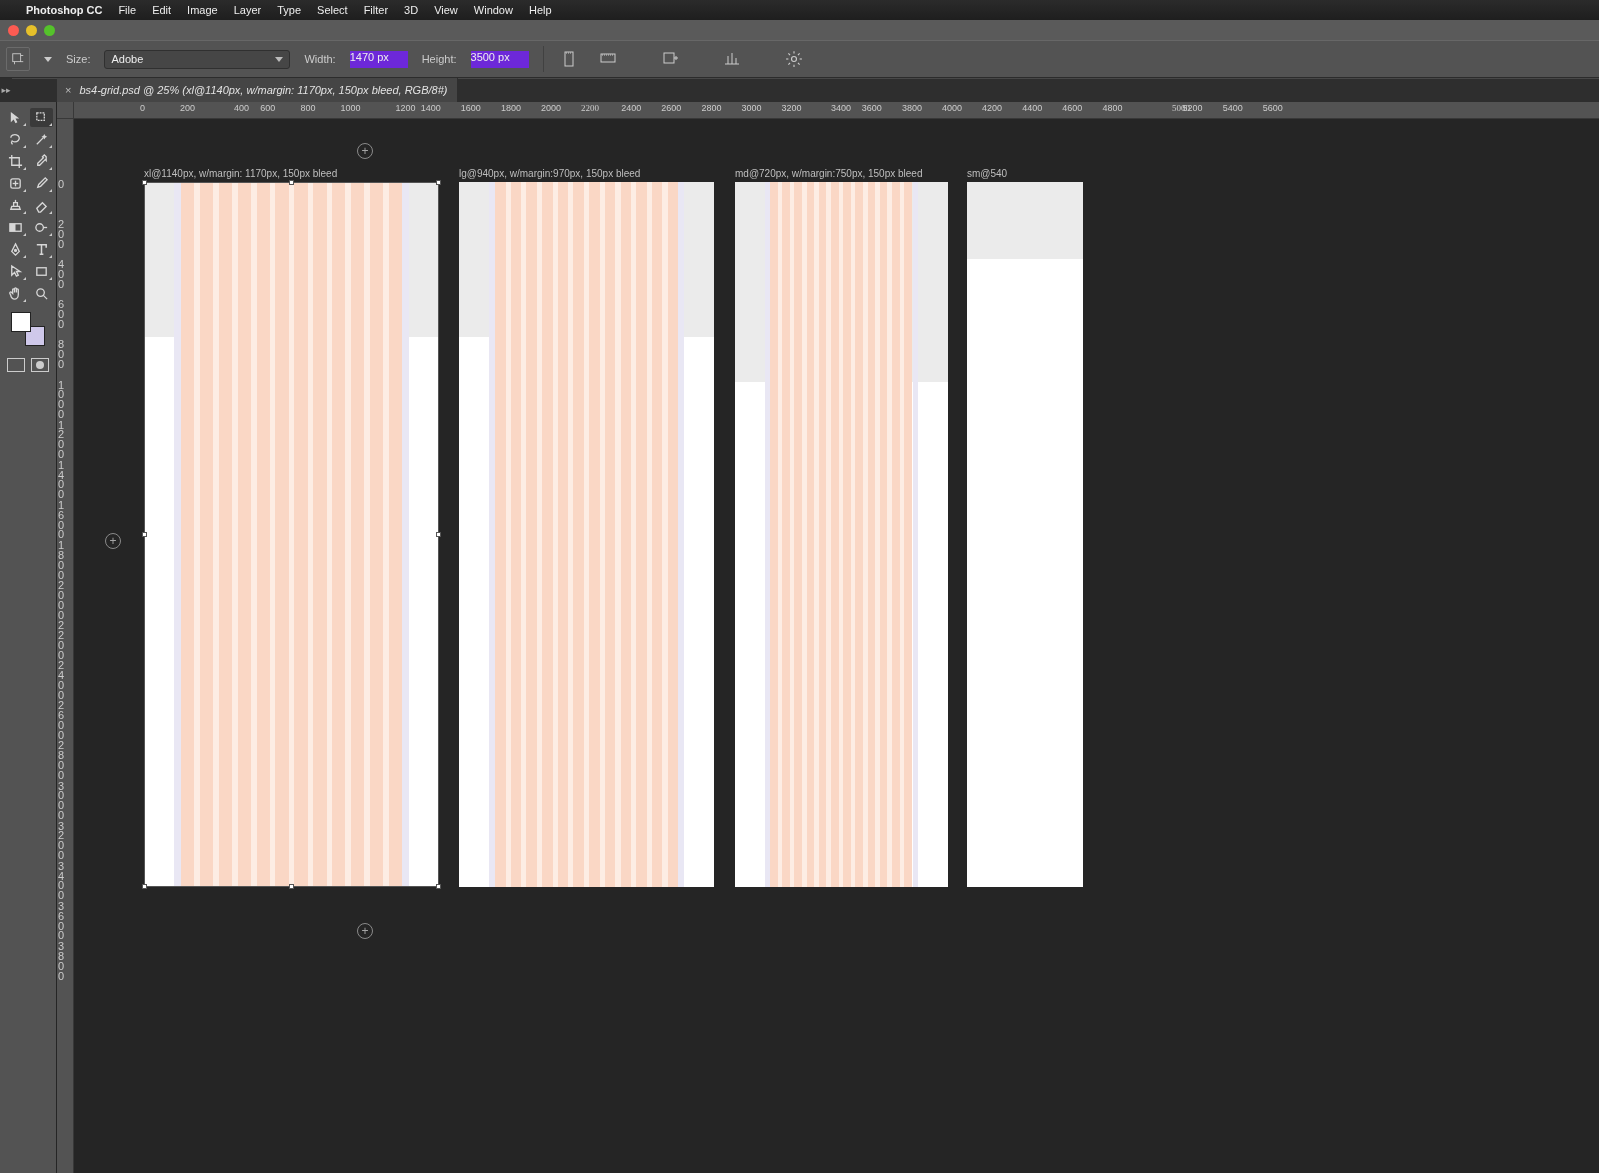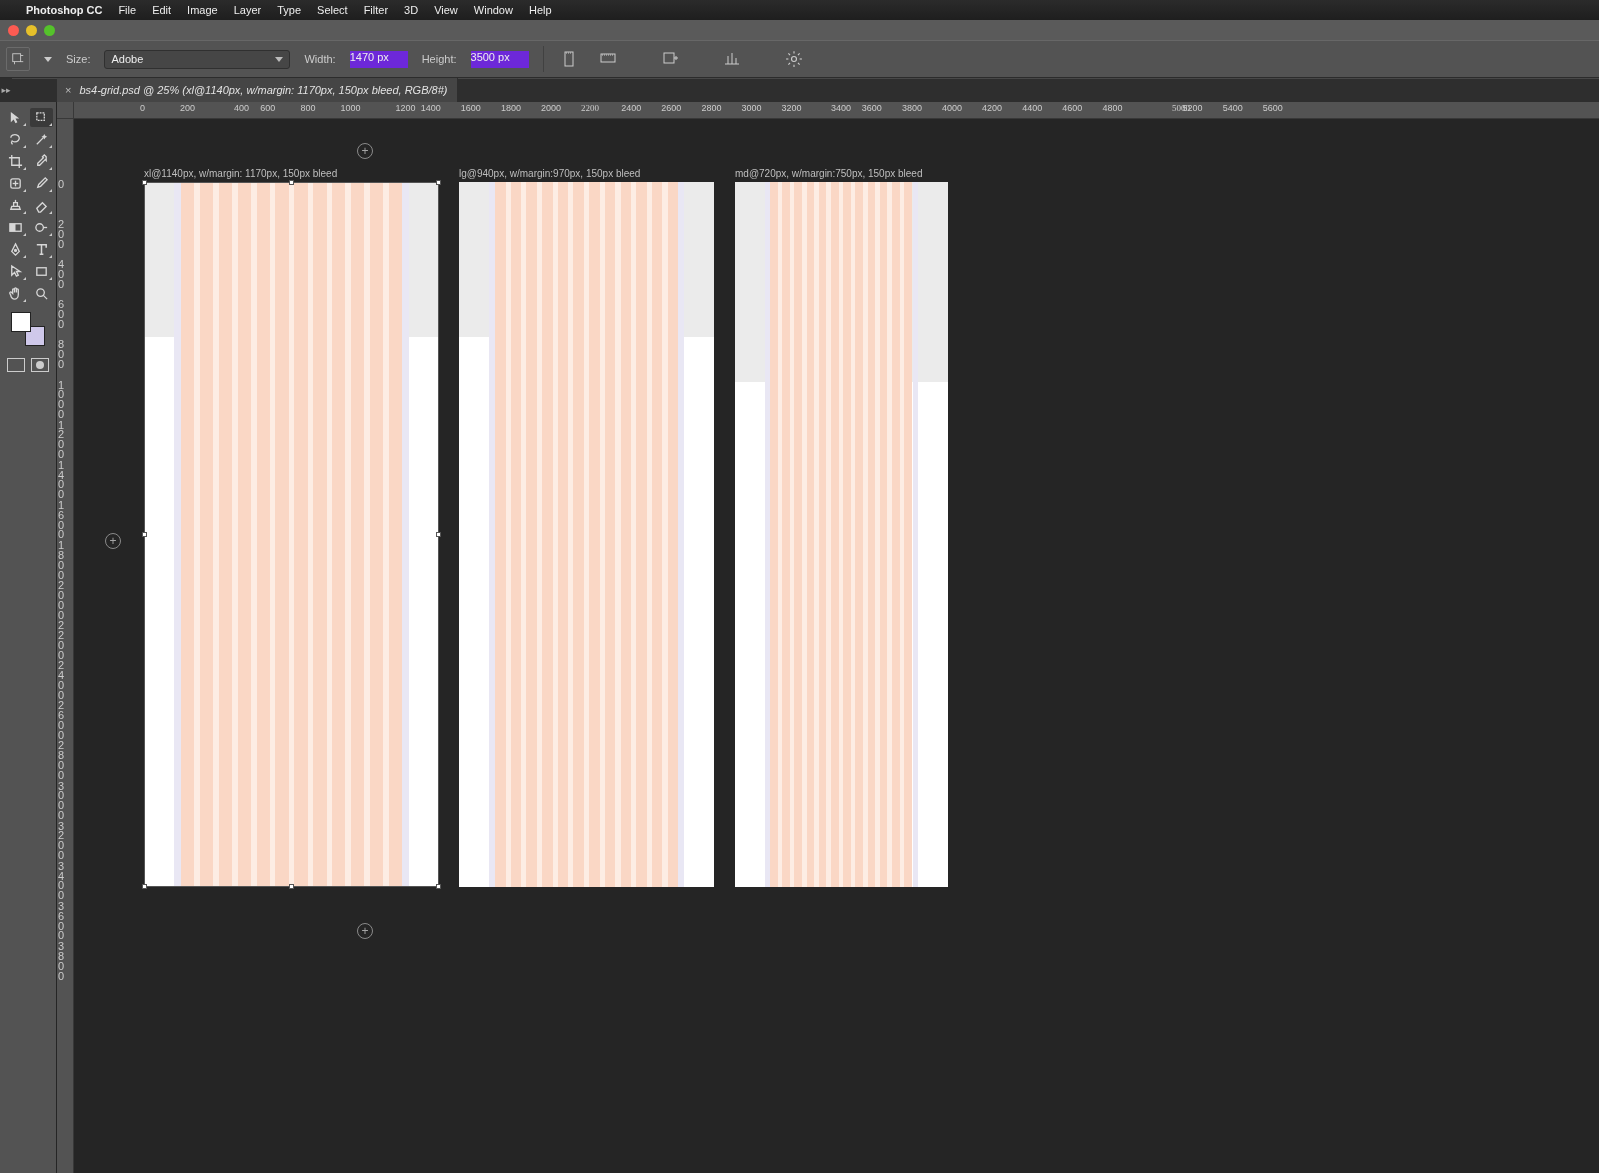--- a/index.html
+++ b/index.html
@@ -594,19 +594,24 @@
               <div class="col" style="width: 7.7px;"></div>
               <div class="gut" style="width: 4.5px;"></div>
               <div class="col" style="width: 7.7px;"></div>
               <div class="gut" style="width: 4.5px;"></div>
               <div class="col" style="width: 7.7px;"></div>
               <div class="gut" style="width: 4.5px;"></div>
               <div class="col" style="width: 7.7px;"></div>
             </div>
         </div>
 
+        <div class="artboard" style="left:893px;top:63px;width:116px;height:705px;">
+          <div class="lbl">sm@540</div>
+          <div class="bg"></div>
+          <div class="greyband" style="height:77px;"></div>
+        </div>
 
 
       </div>
     </div>
   </div>
 
 </div>
 
 </body></html>

